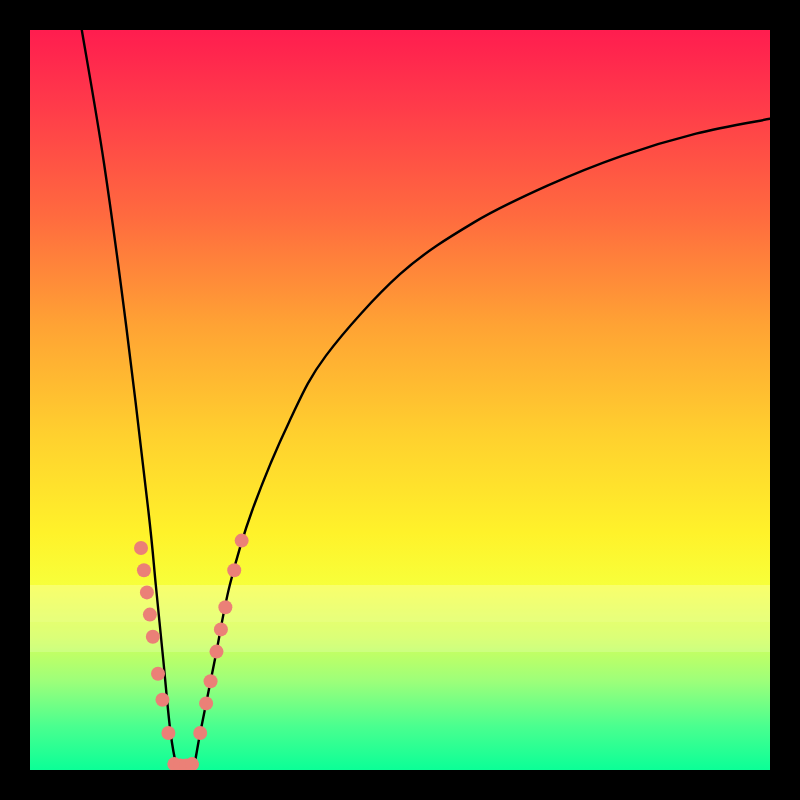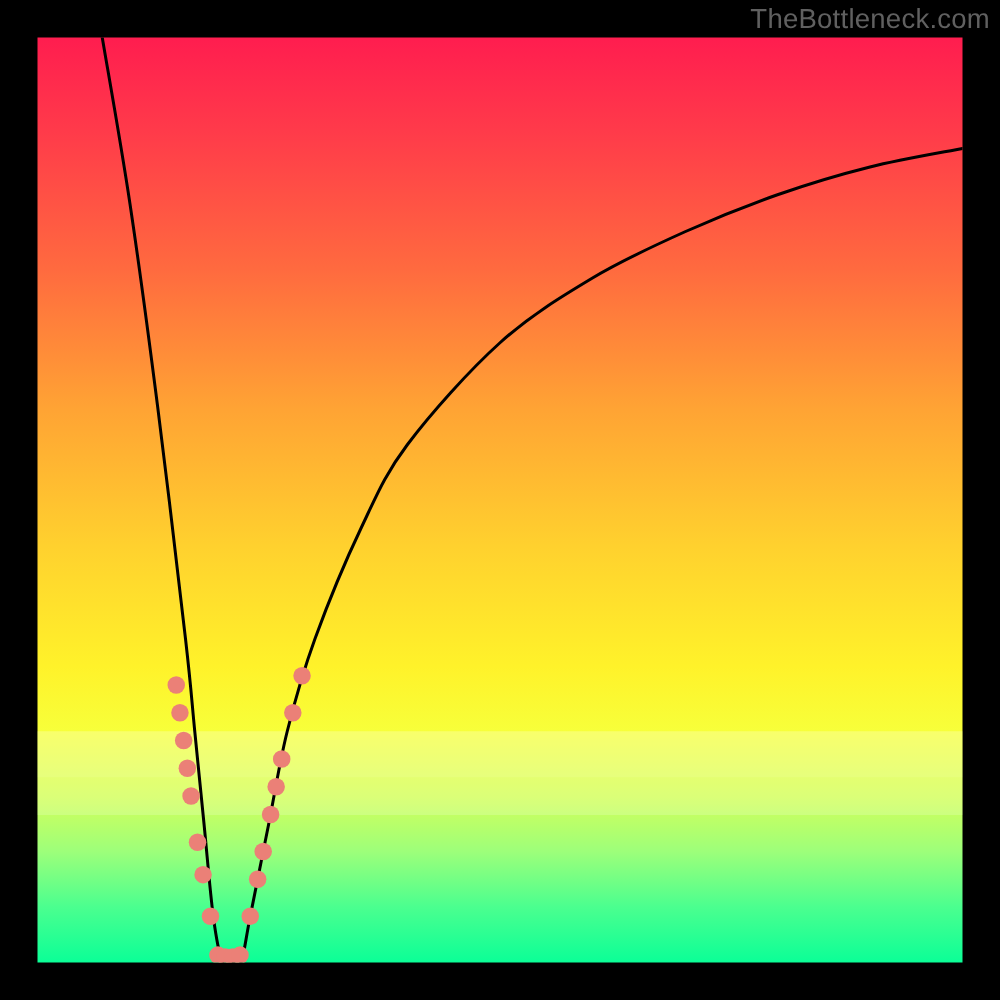--- a/index.html
+++ b/index.html
@@ -92,14 +92,13 @@
           <circle cx="180.56" cy="651.20" r="7" fill="#eb8077"></circle>
           <circle cx="186.48" cy="621.60" r="7" fill="#eb8077"></circle>
           <circle cx="190.92" cy="599.40" r="7" fill="#eb8077"></circle>
           <circle cx="195.36" cy="577.20" r="7" fill="#eb8077"></circle>
           <circle cx="204.24" cy="540.20" r="7" fill="#eb8077"></circle>
           <circle cx="211.64" cy="510.60" r="7" fill="#eb8077"></circle>
         </g>
     </svg>
   </div>
 
-  <div class="watermark">TheBottleneck.com</div>
 </div>
 
 </body></html>

